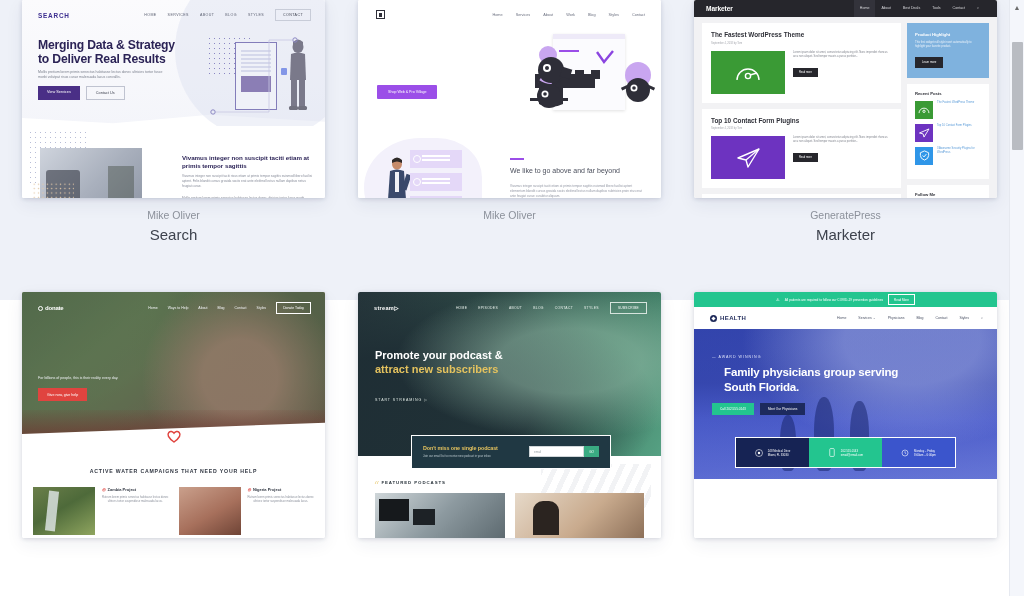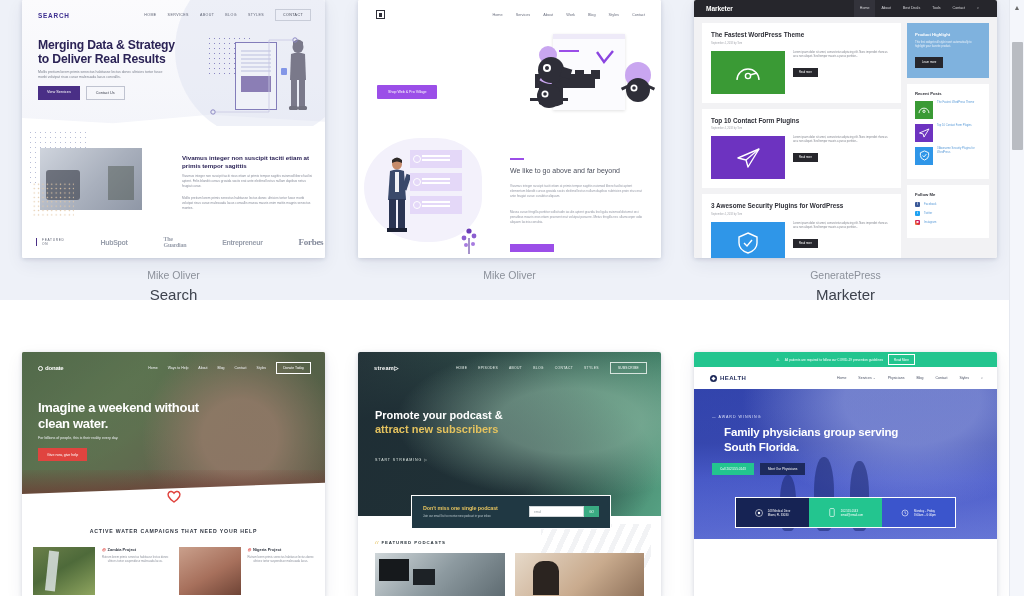--- a/index.html
+++ b/index.html
@@ -17,21 +17,21 @@
 
   .scrollbar { position: absolute; right: 0; top: 0; width: 15px; height: 596px; background: #f4f6fb; border-left: 1px solid #e6e9f0; }
   .scroll-up, .scroll-down { height: 15px; display:flex; align-items:center; justify-content:center; font-size:7px; color:#6b6b6b; }
   .scroll-thumb { position:absolute; left:2px; top:42px; width:11px; height:108px; background:#b9bcc2; border-radius:1px; }
 
   .grid { position: relative; padding: 0 22px; }
   .row { display: flex; gap: 33px; }
 
   .card { width: 303px; flex: 0 0 303px; }
   .preview {
-    width: 303px; height: 258px; overflow: hidden; position: relative;
+    width: 303px; height: 198px; overflow: hidden; position: relative;
     background:#fff; border-radius:2px;
     box-shadow: 0 1px 4px rgba(30,40,80,.16), 0 6px 18px rgba(30,40,80,.07);
   }
   .preview.tall { height: 246px; }
   .caption { text-align:center; padding-top: 10px; }
   .cap-author { font-size: 10.5px; color: #8d929c; line-height: 15px; }
   .cap-title { font-size: 15px; color: #3d424d; line-height: 22px; margin-top: 1px; }
 
   
   .s-wrap { width:303px; height:258px; background:#fff; }
@@ -553,21 +553,20 @@
                 <div class="n-menu">
                   <span>Home</span>
                   <span>Ways to Help</span>
                   <span>About</span>
                   <span>Blog</span>
                   <span>Contact</span>
                   <span>Styles</span>
                   <div class="n-don">Donate Today</div>
                 </div>
               </div>
-              <div class="n-h1">Imagine a weekend without clean water.</div>
               <div class="n-p">For billions of people, this is their reality every day.</div>
               <div class="n-btn">Give now, give help</div>
               <div class="n-wave"></div>
             </div>
             <svg class="n-heart" viewBox="0 0 16 16">
               <path d="M8 14 C2 9.5 1 6.5 2.8 4.4 C4.3 2.7 6.7 3.3 8 5.2 C9.3 3.3 11.7 2.7 13.2 4.4 C15 6.5 14 9.5 8 14 Z" fill="none" stroke="#e0443f" stroke-width="1.5"></path>
             </svg>
             <div class="n-sect">
               <div class="n-st">ACTIVE WATER CAMPAIGNS THAT NEED YOUR HELP</div>
               <div class="n-grid">

